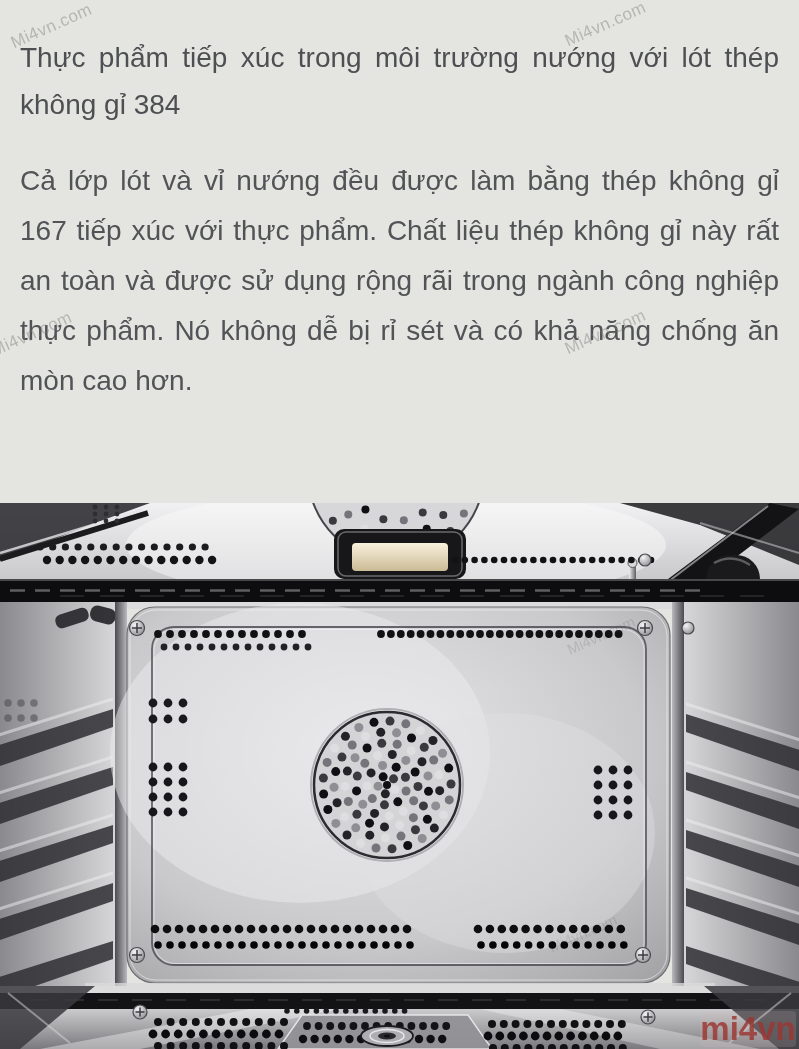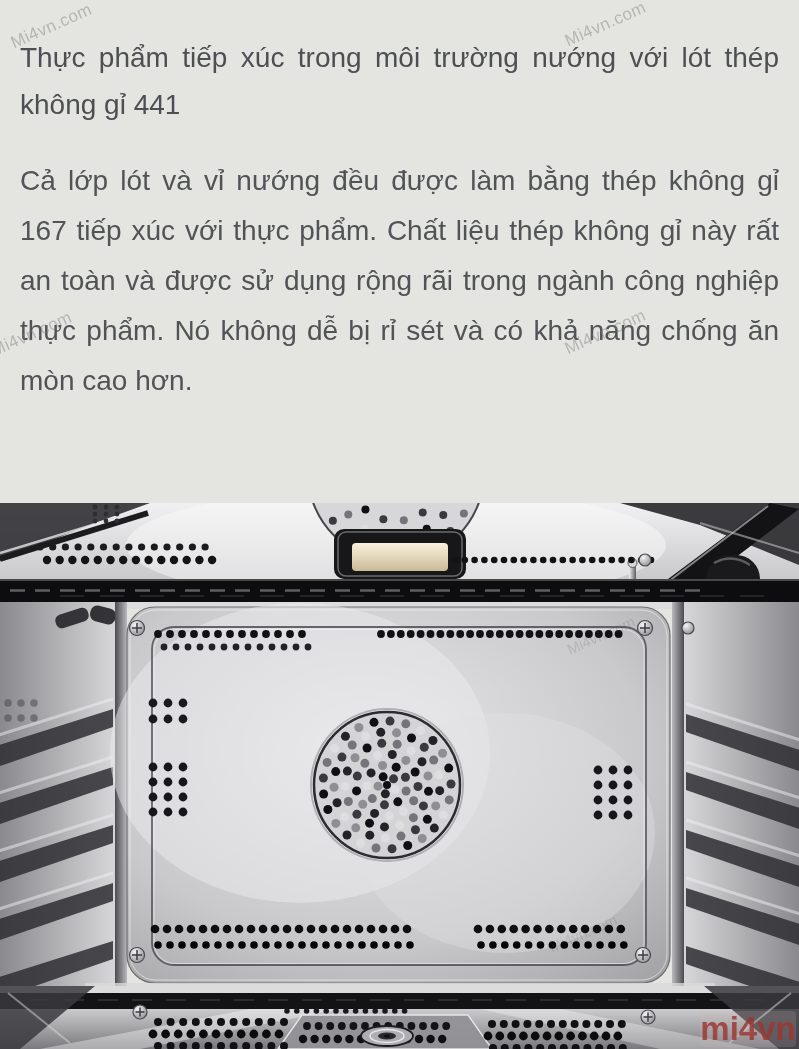--- a/index.html
+++ b/index.html
@@ -21,21 +21,21 @@
 </head>
 <body>
 
 <div class="page">
 
   <div class="wm wm1">Mi4vn.com</div>
   <div class="wm wm2">Mi4vn.com</div>
   <div class="wm wm3">Mi4vn.com</div>
   <div class="wm wm4">Mi4vn.com</div>
 
-  <h2 class="heading">Thực phẩm tiếp xúc trong môi trường nướng với lót thép không gỉ 441</h2>
+  <h2 class="heading">Thực phẩm tiếp xúc trong môi trường nướng với lót thép không gỉ 384</h2>
   <p class="paragraph">Cả lớp lót và vỉ nướng đều được làm bằng thép không gỉ 167 tiếp xúc với thực phẩm. Chất liệu thép không gỉ này rất an toàn và được sử dụng rộng rãi trong ngành công nghiệp thực phẩm. Nó không dễ bị rỉ sét và có khả năng chống ăn mòn cao hơn.</p>
 
   <figure class="photo">
     <svg width="799" height="546" viewBox="0 0 799 546" xmlns="http://www.w3.org/2000/svg">
       <defs>
         <linearGradient id="gCeil" x1="0" y1="0" x2="0" y2="1">
           <stop offset="0" stop-color="#f1f1f3"></stop>
             <stop offset="1" stop-color="#bdbdc0"></stop>
         </linearGradient>
         <radialGradient id="gPanel" cx="0.44" cy="0.38" r="0.85">

